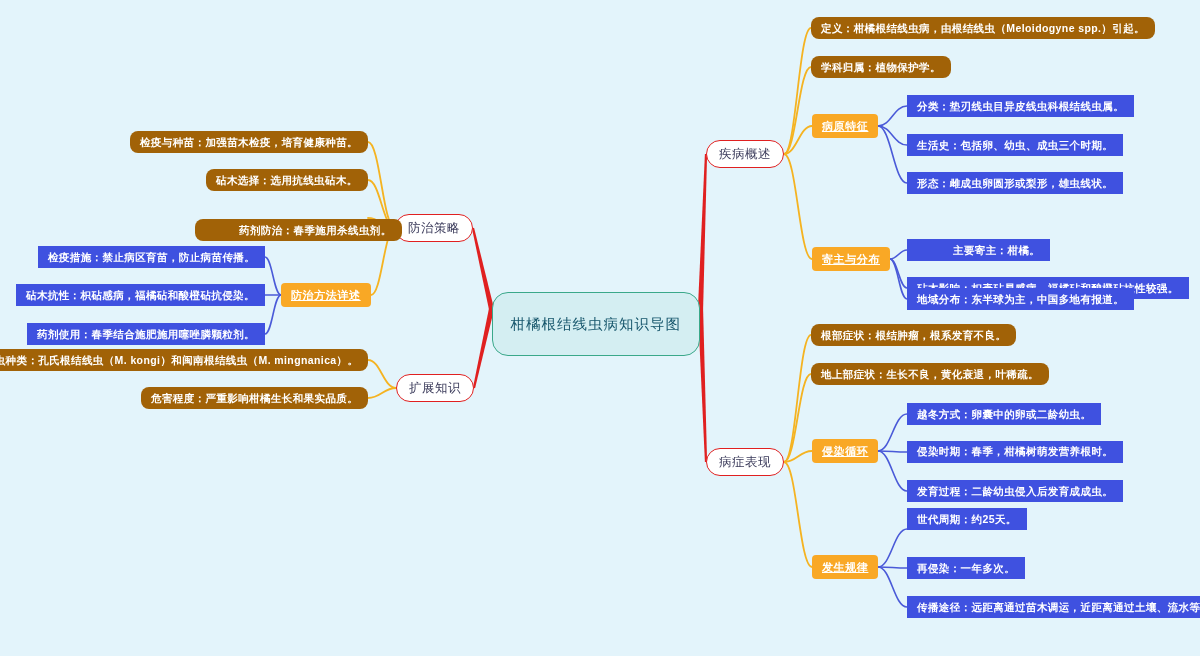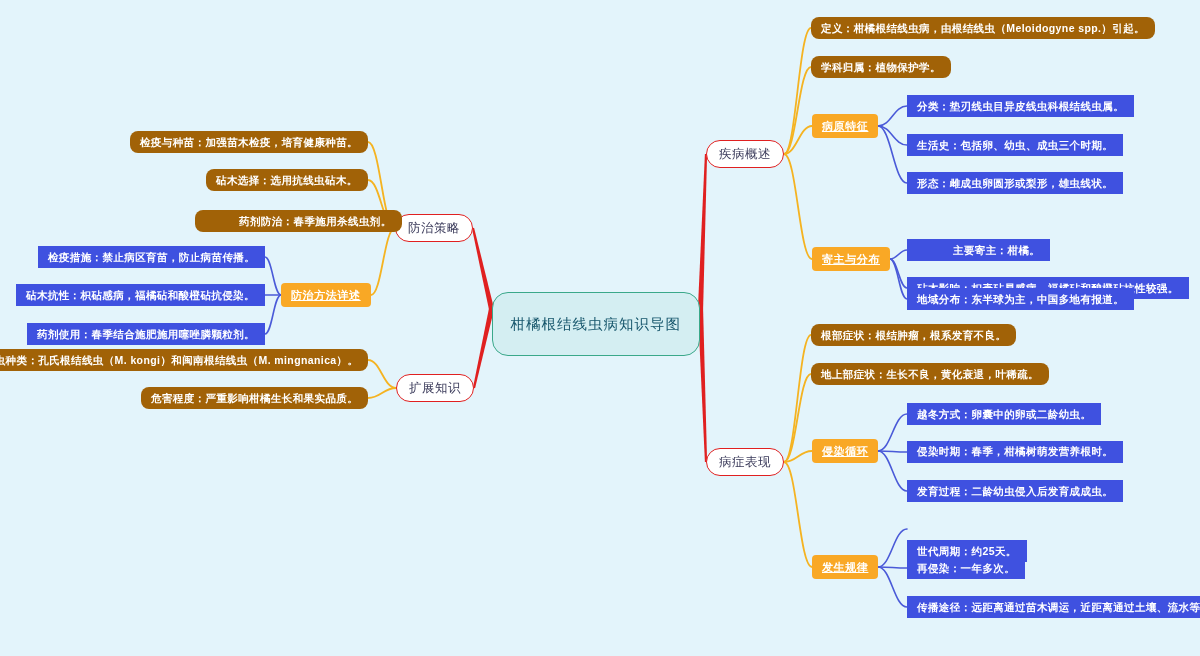--- a/index.html
+++ b/index.html
@@ -137,27 +137,27 @@
       <div class="node node-leaf-blue" style="visibility: visible; left: 907px; top: 277px;">砧木影响：枳壳砧易感病，福橘砧和酸橙砧抗性较强。</div>
       <div class="node node-leaf-blue" style="visibility: visible; left: 907px; top: 288px;">地域分布：东半球为主，中国多地有报道。</div>
       <div class="node node-l1" style="visibility: visible; left: 706px; top: 448px;">病症表现</div>
       <div class="node node-leaf-orange" style="visibility: visible; left: 811px; top: 324px;">根部症状：根结肿瘤，根系发育不良。</div>
       <div class="node node-leaf-orange" style="visibility: visible; left: 811px; top: 363px;">地上部症状：生长不良，黄化衰退，叶稀疏。</div>
       <div class="node node-l2" style="visibility: visible; left: 812px; top: 438.5px;">侵染循环</div>
       <div class="node node-leaf-blue" style="visibility: visible; left: 907px; top: 403px;">越冬方式：卵囊中的卵或二龄幼虫。</div>
       <div class="node node-leaf-blue" style="visibility: visible; left: 907px; top: 441px; font-family: Liberation Mono, monospace;">侵染时期：春季，柑橘树萌发营养根时。</div>
       <div class="node node-leaf-blue" style="visibility: visible; left: 907px; top: 480px;">发育过程：二龄幼虫侵入后发育成成虫。</div>
       <div class="node node-l2" style="visibility: visible; left: 812px; top: 554.5px;">发生规律</div>
-      <div class="node node-leaf-blue" style="visibility: visible; left: 907px; top: 540px;">世代周期：约25天。</div>
+      <div class="node node-leaf-blue" style="visibility: visible; left: 907px; top: 508px;">世代周期：约25天。</div>
       <div class="node node-leaf-blue" style="visibility: visible; left: 907px; top: 557px;">再侵染：一年多次。</div>
       <div class="node node-leaf-blue" style="visibility: visible; left: 907px; top: 596px;">传播途径：远距离通过苗木调运，近距离通过土壤、流水等。</div>
       <div class="node node-l1" style="visibility: visible; left: 395px; top: 214px;">防治策略</div>
       <div class="node node-leaf-orange" style="visibility: visible; left: 130px; top: 131px;">检疫与种苗：加强苗木检疫，培育健康种苗。</div>
       <div class="node node-leaf-orange" style="visibility: visible; left: 206px; top: 169px;">砧木选择：选用抗线虫砧木。</div>
-      <div class="node node-leaf-orange" style="visibility: visible; left: 195px; top: 210px; padding-left: 44px;">药剂防治：春季施用杀线虫剂。</div>
+      <div class="node node-leaf-orange" style="visibility: visible; left: 195px; top: 219px; padding-left: 44px;">药剂防治：春季施用杀线虫剂。</div>
       <div class="node node-l2" style="visibility: visible; left: 281px; top: 282.5px;">防治方法详述</div>
       <div class="node node-leaf-blue" style="visibility: visible; left: 38px; top: 246px;">检疫措施：禁止病区育苗，防止病苗传播。</div>
       <div class="node node-leaf-blue" style="visibility: visible; left: 16px; top: 284px;">砧木抗性：枳砧感病，福橘砧和酸橙砧抗侵染。</div>
       <div class="node node-leaf-blue" style="visibility: visible; left: 27px; top: 323px;">药剂使用：春季结合施肥施用噻唑膦颗粒剂。</div>
       <div class="node node-l1" style="visibility: visible; left: 396px; top: 374px;">扩展知识</div>
       <div class="node node-leaf-orange" style="visibility: visible; left: -48px; top: 349px;">根结线虫种类：孔氏根结线虫（M. kongi）和闽南根结线虫（M. mingnanica）。</div>
       <div class="node node-leaf-orange" style="visibility: visible; left: 141px; top: 387px;">危害程度：严重影响柑橘生长和果实品质。</div>
     </div>
 </div>
 

